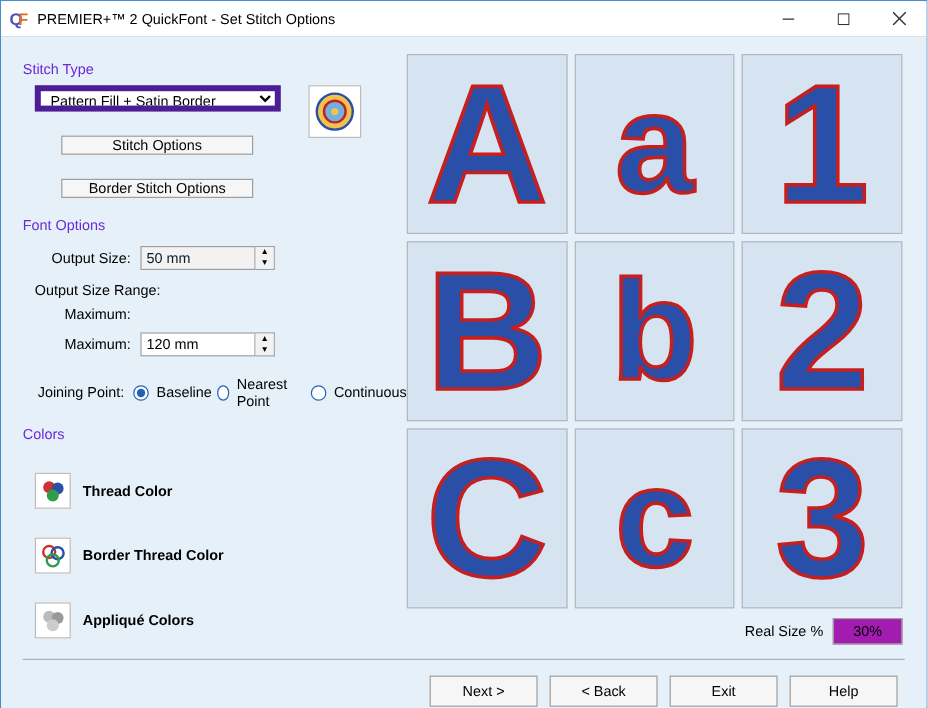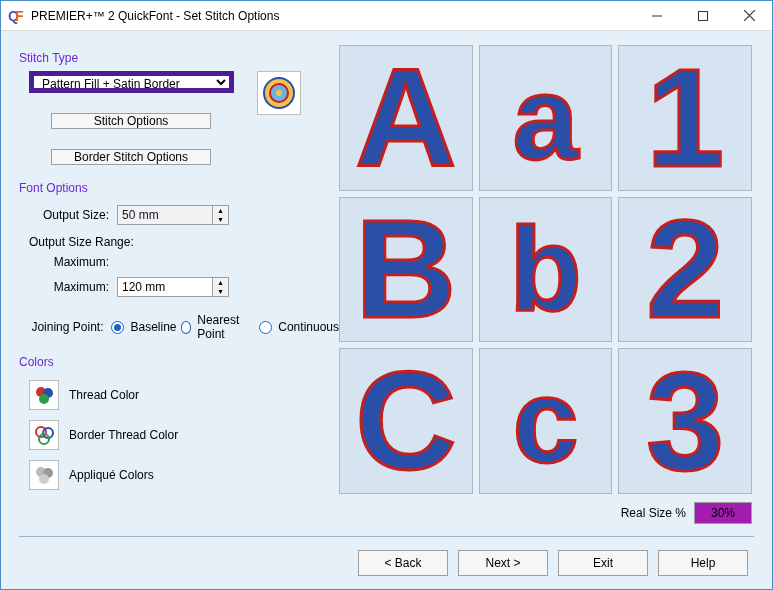--- a/index.html
+++ b/index.html
@@ -44,21 +44,21 @@
   }
   .form-row { display:flex; align-items:center; margin:4px 0 4px 10px; }
   .form-row .lbl { width: 88px; text-align:right; padding-right:8px; }
   .spin { display:flex; align-items:center; }
   .spin input { width: 96px; height:20px; border:1px solid #9e9e9e; font-size:12px; padding:0 4px; }
   .spin input[disabled] { background:#f2f2f2; color:#0f172a; }
   .spin .arrows { width:16px; height:20px; display:flex;flex-direction:column; border:1px solid #9e9e9e; border-left:none;}
   .spin .arrows div { flex:1; display:flex;align-items:center;justify-content:center; font-size:7px; background:#f2f2f2; line-height:1;}
   .radio { width:13px;height:13px;border:1px solid #2262b5;border-radius:50%;display:flex;align-items:center;justify-content:center;background:#fff;}
   .radio.checked::after { content:""; width:7px;height:7px;background:#2262b5;border-radius:50%; }
-  .color-row { display:flex;align-items:center; gap:10px; margin:5px 0 5px 10px; }
+  .color-row { display:flex;align-items:center; gap:10px; margin:19px 0 5px 10px;font-weight:bold; }
   .color-icon { width:30px;height:30px; border:1px solid #bcbcbc; background:#fff; display:flex;align-items:center;justify-content:center;}
   .preview-grid { flex:1; display:grid; grid-template-columns: repeat(3,1fr); grid-template-rows: repeat(3,1fr); gap:6px; padding-right:2px; }
   .preview-cell {
     background: #d6e4f2; border:1px solid #aeb8c0; position:relative; display:flex;align-items:center;justify-content:center;
     overflow:hidden;
   }
   .glyph {
     font-family: Arial, Helvetica, sans-serif; font-weight: 700; font-size: 140px;
     color:#2a4fa8; -webkit-text-stroke: 3px #c52020; line-height:1;
   }
@@ -237,19 +237,19 @@
         </div>
         <div class="realsize-row">
           <span>Real Size %</span>
           <input class="realsize-input" value="30%" style="">
         </div>
       </div>
     </div>
 
     <div class="bottom-sep"></div>
     <div class="footer">
+      <button class="btn">Next &gt;</button>
       <button class="btn">&lt; Back</button>
-      <button class="btn">Next &gt;</button>
       <button class="btn">Exit</button>
       <button class="btn">Help</button>
     </div>
   </div>
 </div>
 
 </body></html>

